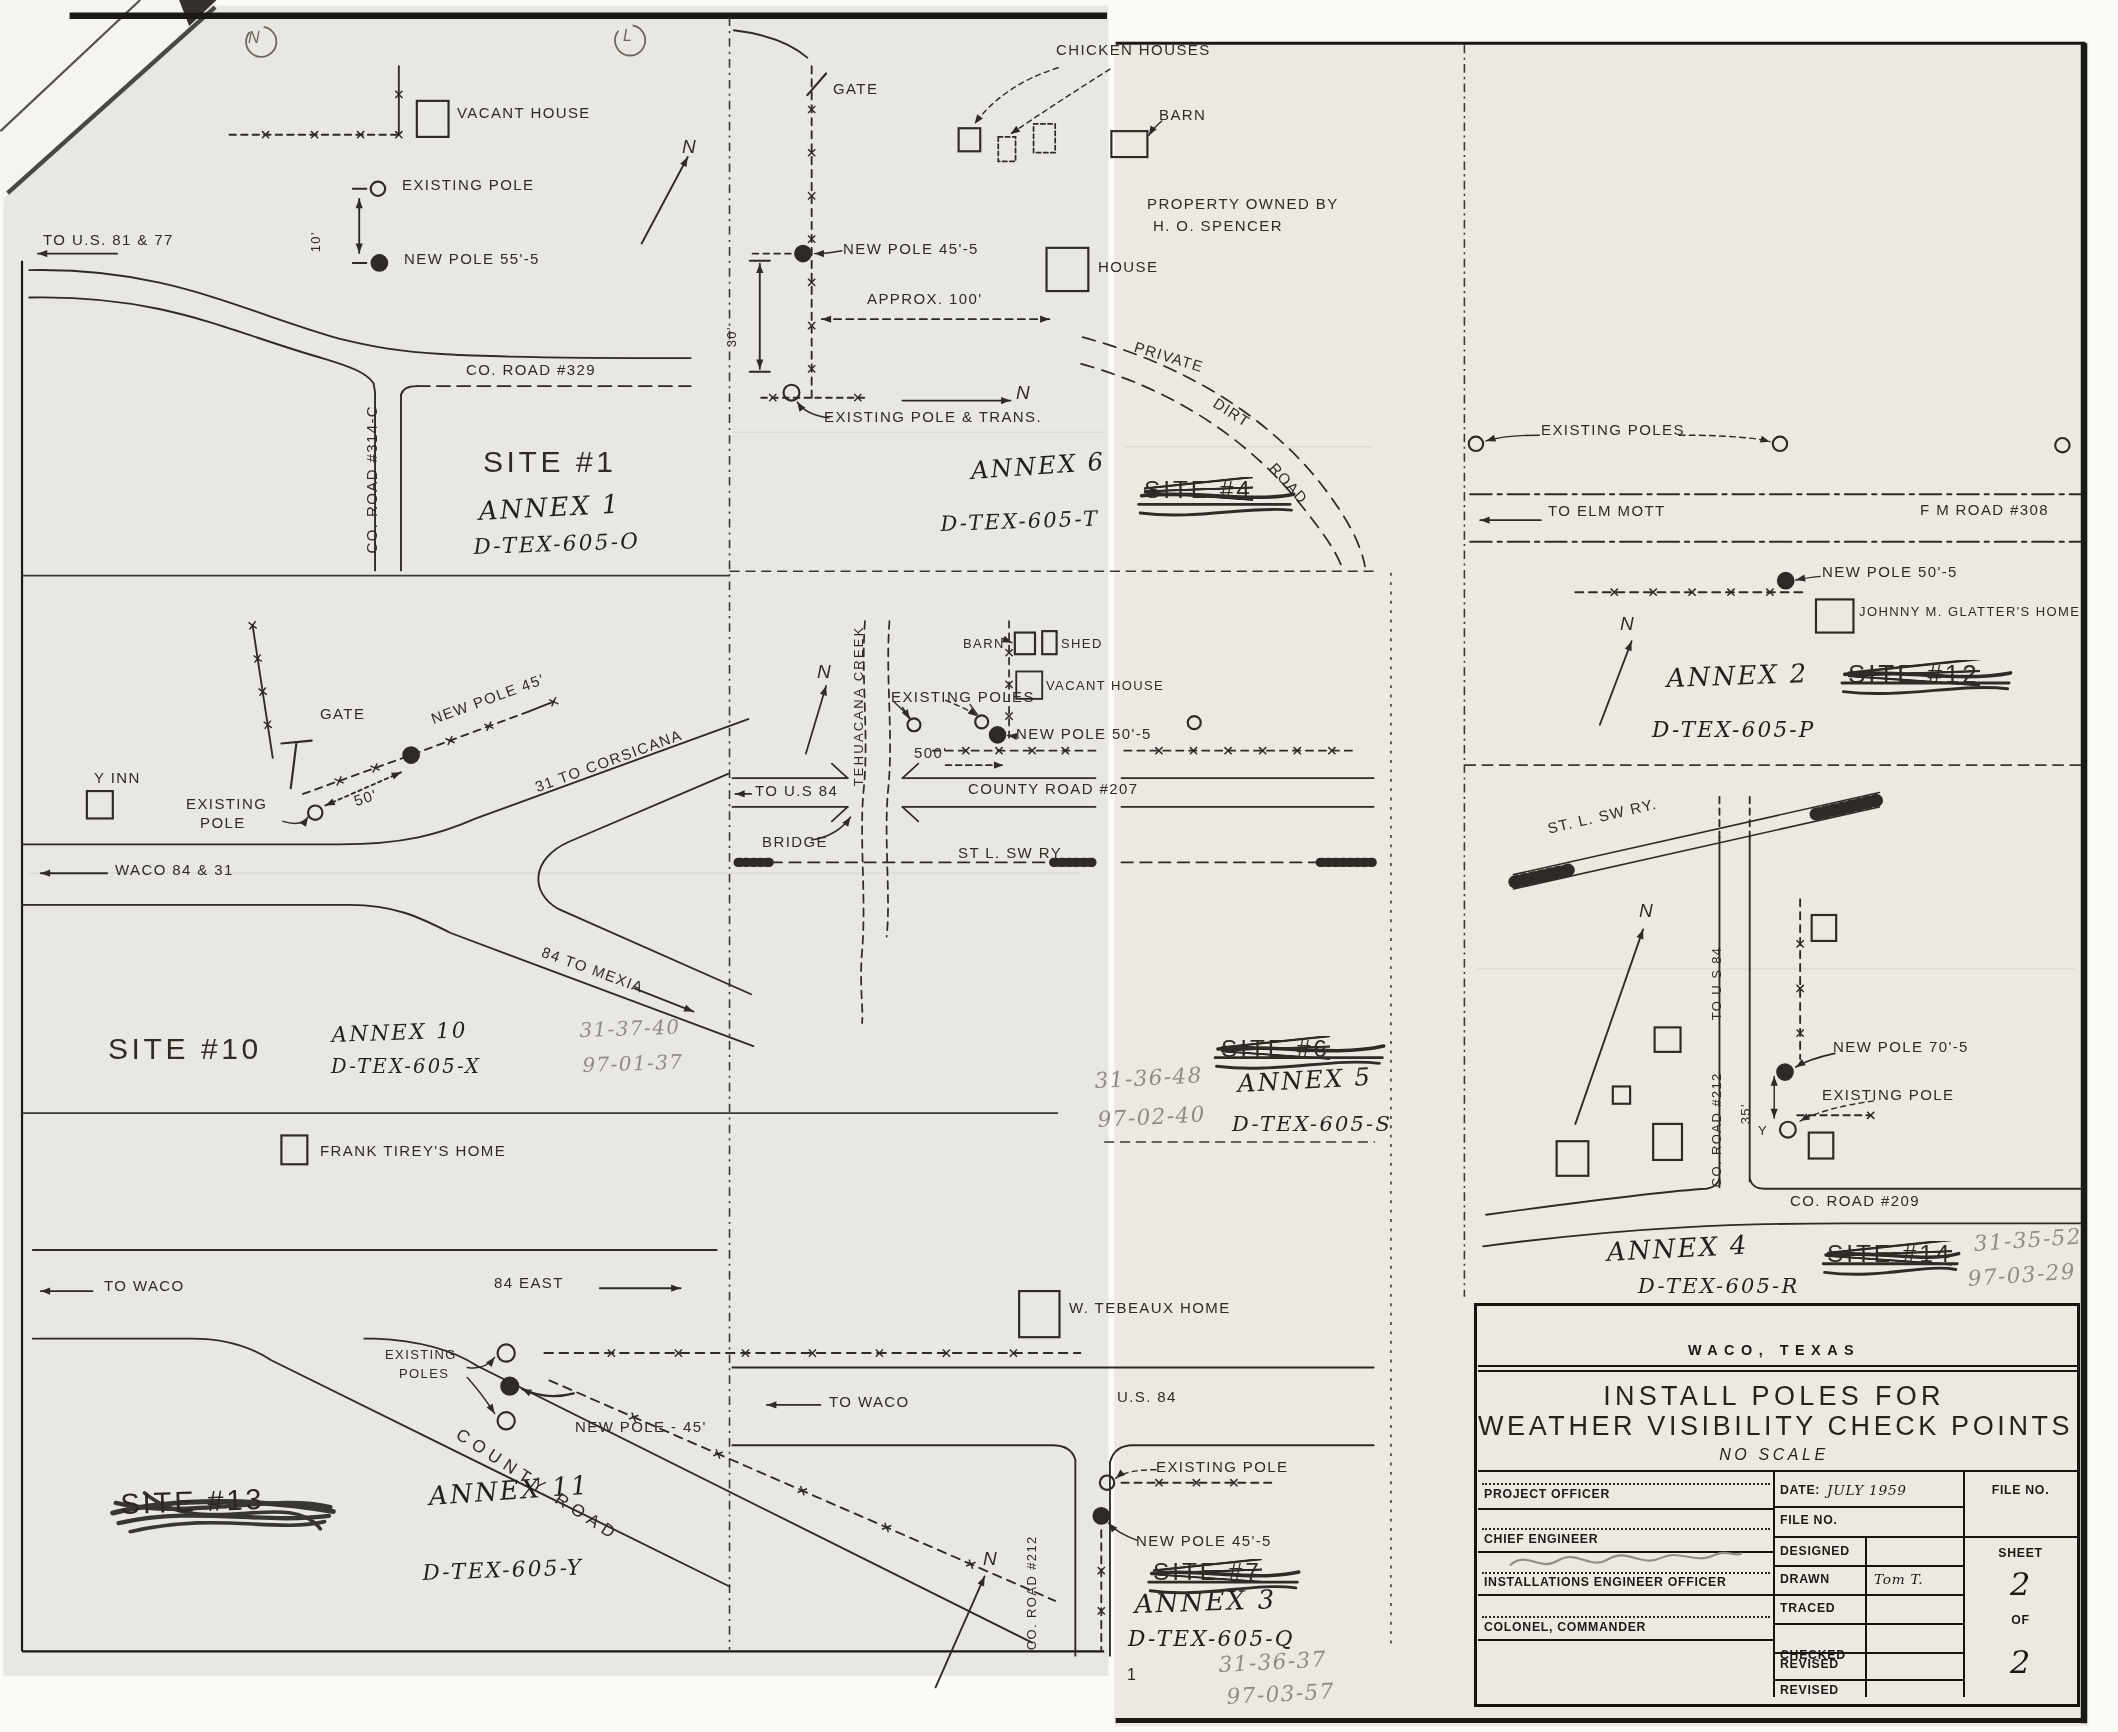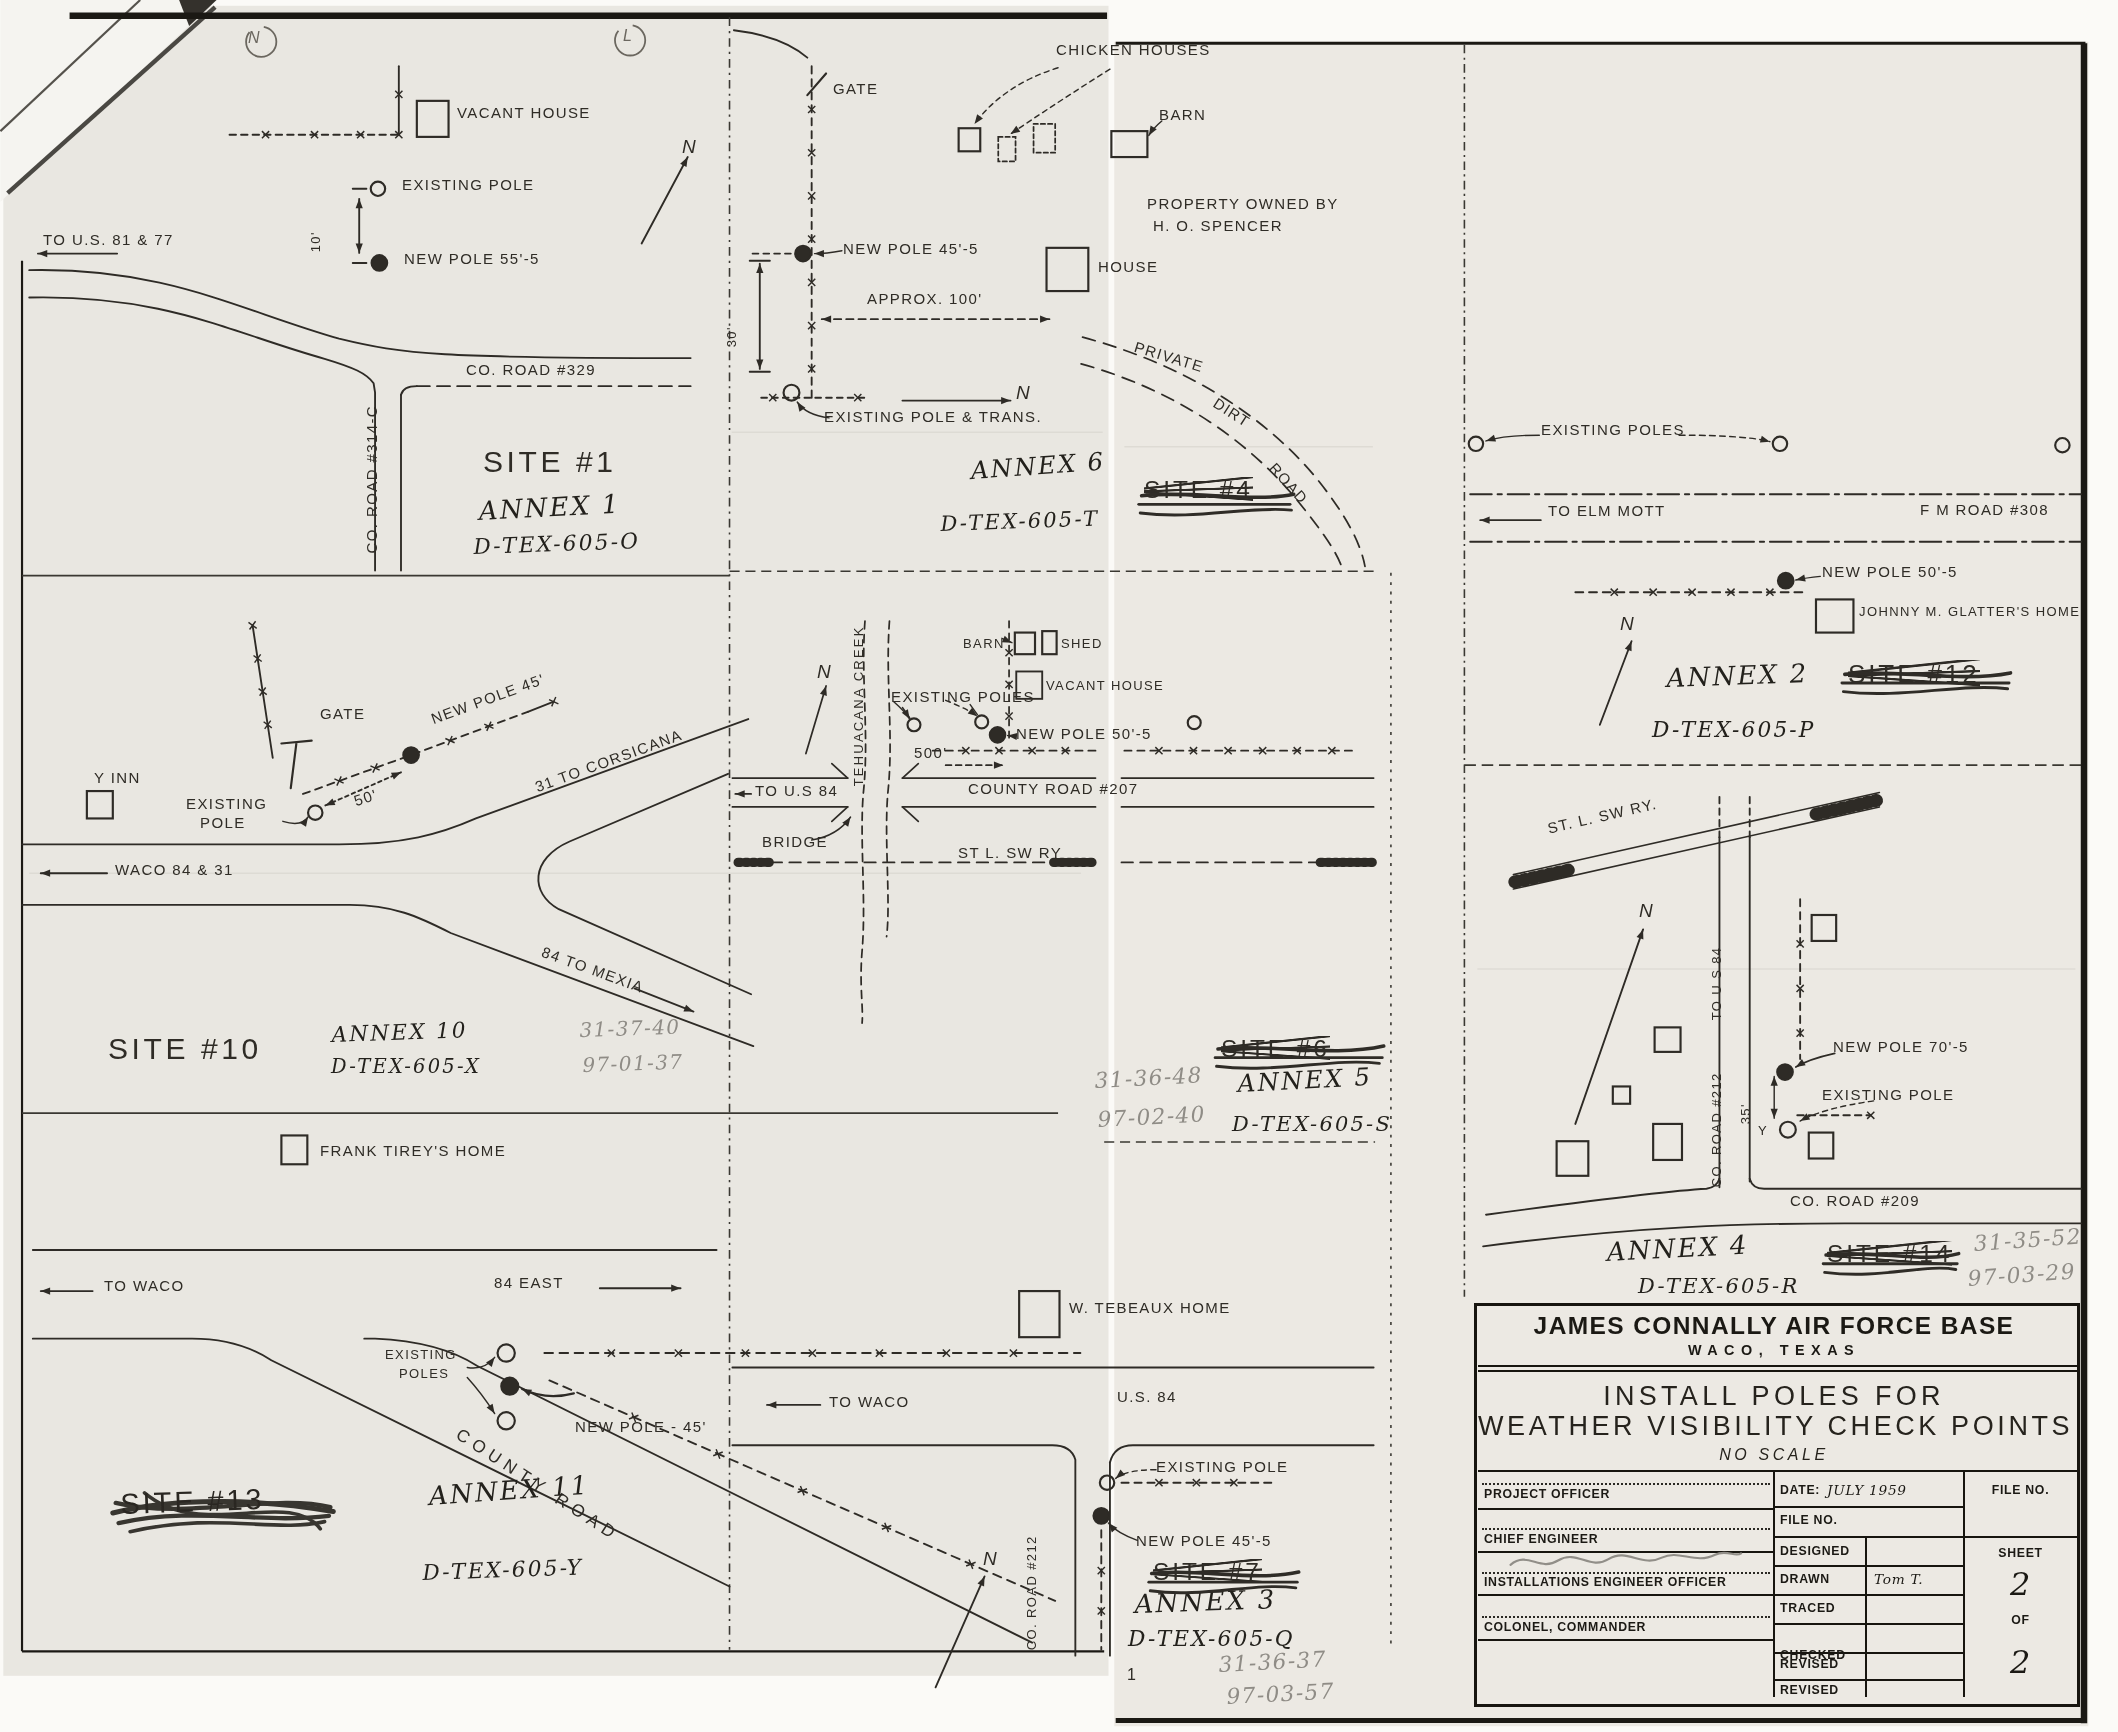--- a/index.html
+++ b/index.html
@@ -369,21 +369,20 @@
 <div class="lbl" style="left:1833px;top:1039px;">NEW POLE 70'-5</div>
 <div class="lbl" style="left:1822px;top:1087px;">EXISTING POLE</div>
 <div class="lbl" style="left:1790px;top:1193px;">CO. ROAD #209</div>
 <div class="lbl hw hw36" style="left:1606px;top:1238px;transform:rotate(-3deg);">ANNEX 4</div>
 <div class="lbl hw hw29" style="left:1638px;top:1275px;">D-TEX-605-R</div>
 <div class="lbl struck" style="left:1827px;top:1241px;">SITE #14</div>
 <div class="lbl pencil p30" style="left:1973px;top:1232px;transform:rotate(-4deg);">31-35-52</div>
 <div class="lbl pencil p30" style="left:1967px;top:1267px;transform:rotate(-4deg);">97-03-29</div>
 
 <div class="tb-border"></div>
-<div class="tb-center" style="top:1312px;font-weight:bold;font-size:24.5px;letter-spacing:1.4px;">JAMES CONNALLY AIR FORCE BASE</div>
 <div class="tb-center" style="top:1342px;font-weight:bold;font-size:14.4px;letter-spacing:6.5px;">WACO, TEXAS</div>
 <div class="tb-line" style="left:1478px;top:1365px;width:600px;height:2.2px;"></div>
 <div class="tb-line" style="left:1478px;top:1370px;width:600px;height:2.2px;"></div>
 <div class="tb-center draft" style="top:1411px;font-size:27px;letter-spacing:3.6px;">WEATHER VISIBILITY CHECK POINTS</div>
 <div class="tb-center draft" style="top:1381px;font-size:27px;letter-spacing:4.3px;">INSTALL POLES FOR</div>
 <div class="tb-center draft" style="top:1446px;font-size:16px;letter-spacing:3.6px;font-style:italic;">NO SCALE</div>
 <div class="tb-line" style="left:1478px;top:1470px;width:600px;height:2.2px;"></div>
 
 <div class="tb-line" style="left:1773px;top:1470px;width:2.2px;height:227px;"></div>
 <div class="tb-line" style="left:1865px;top:1536px;width:2.2px;height:161px;"></div>

